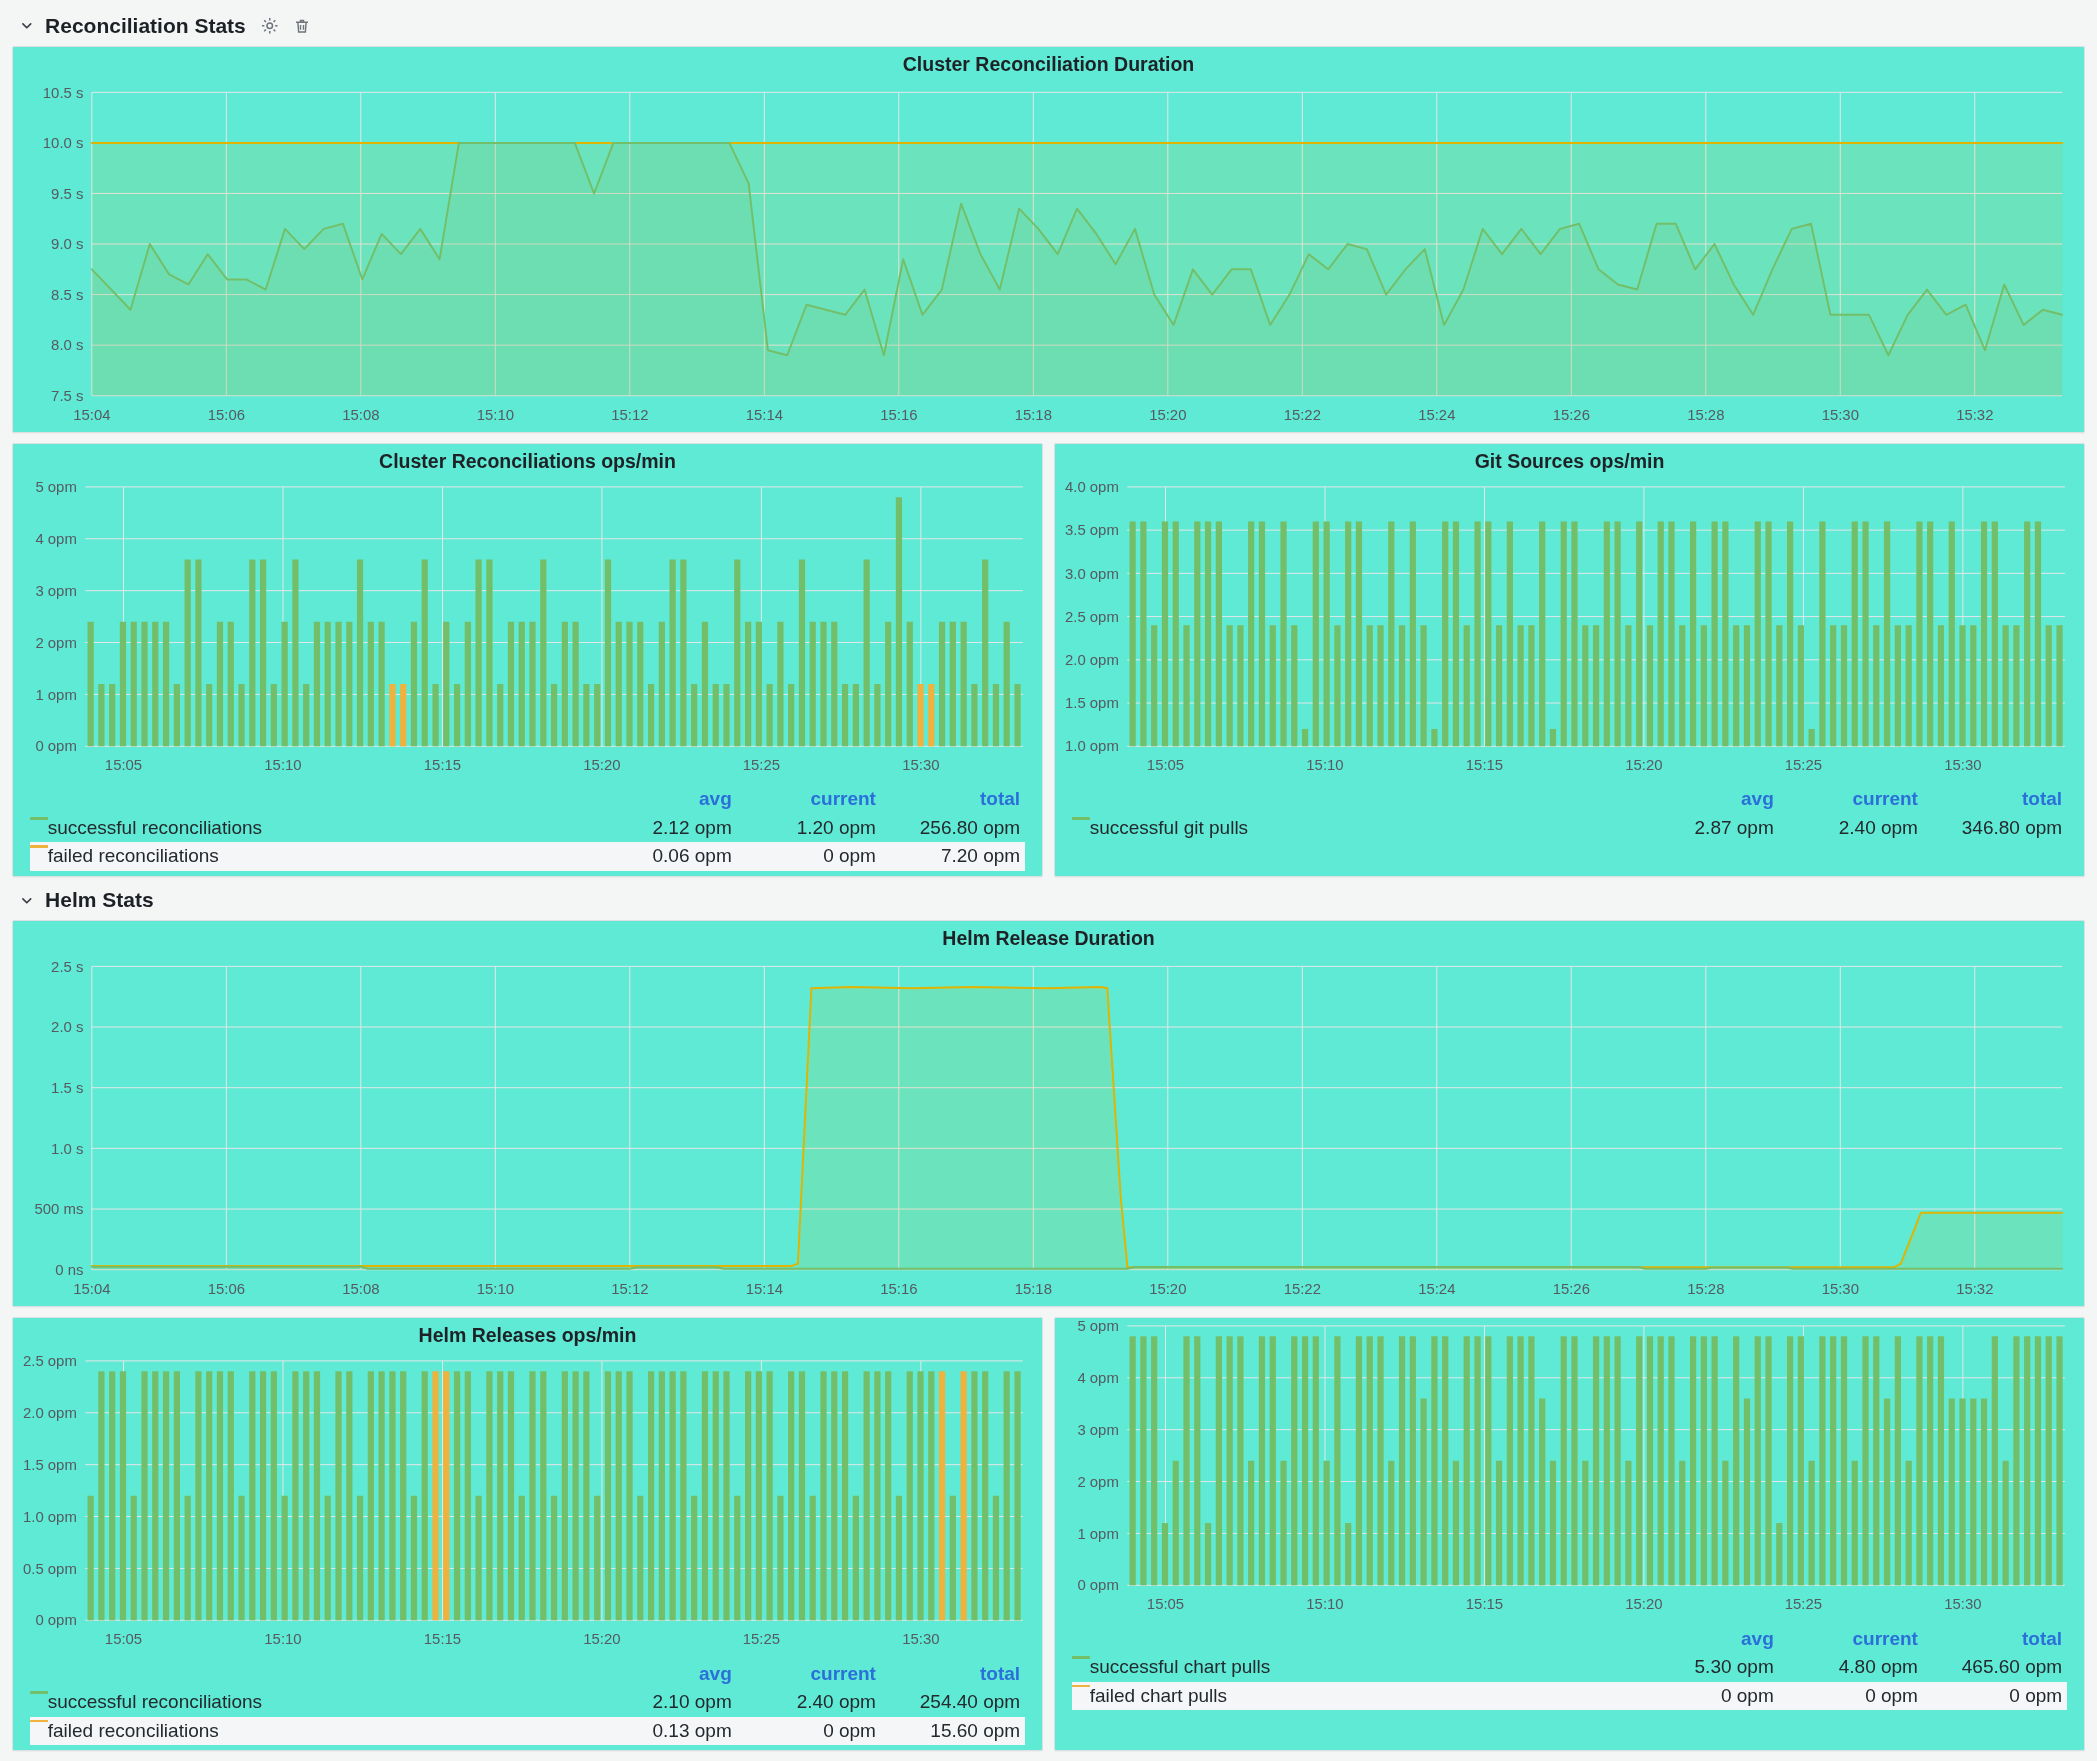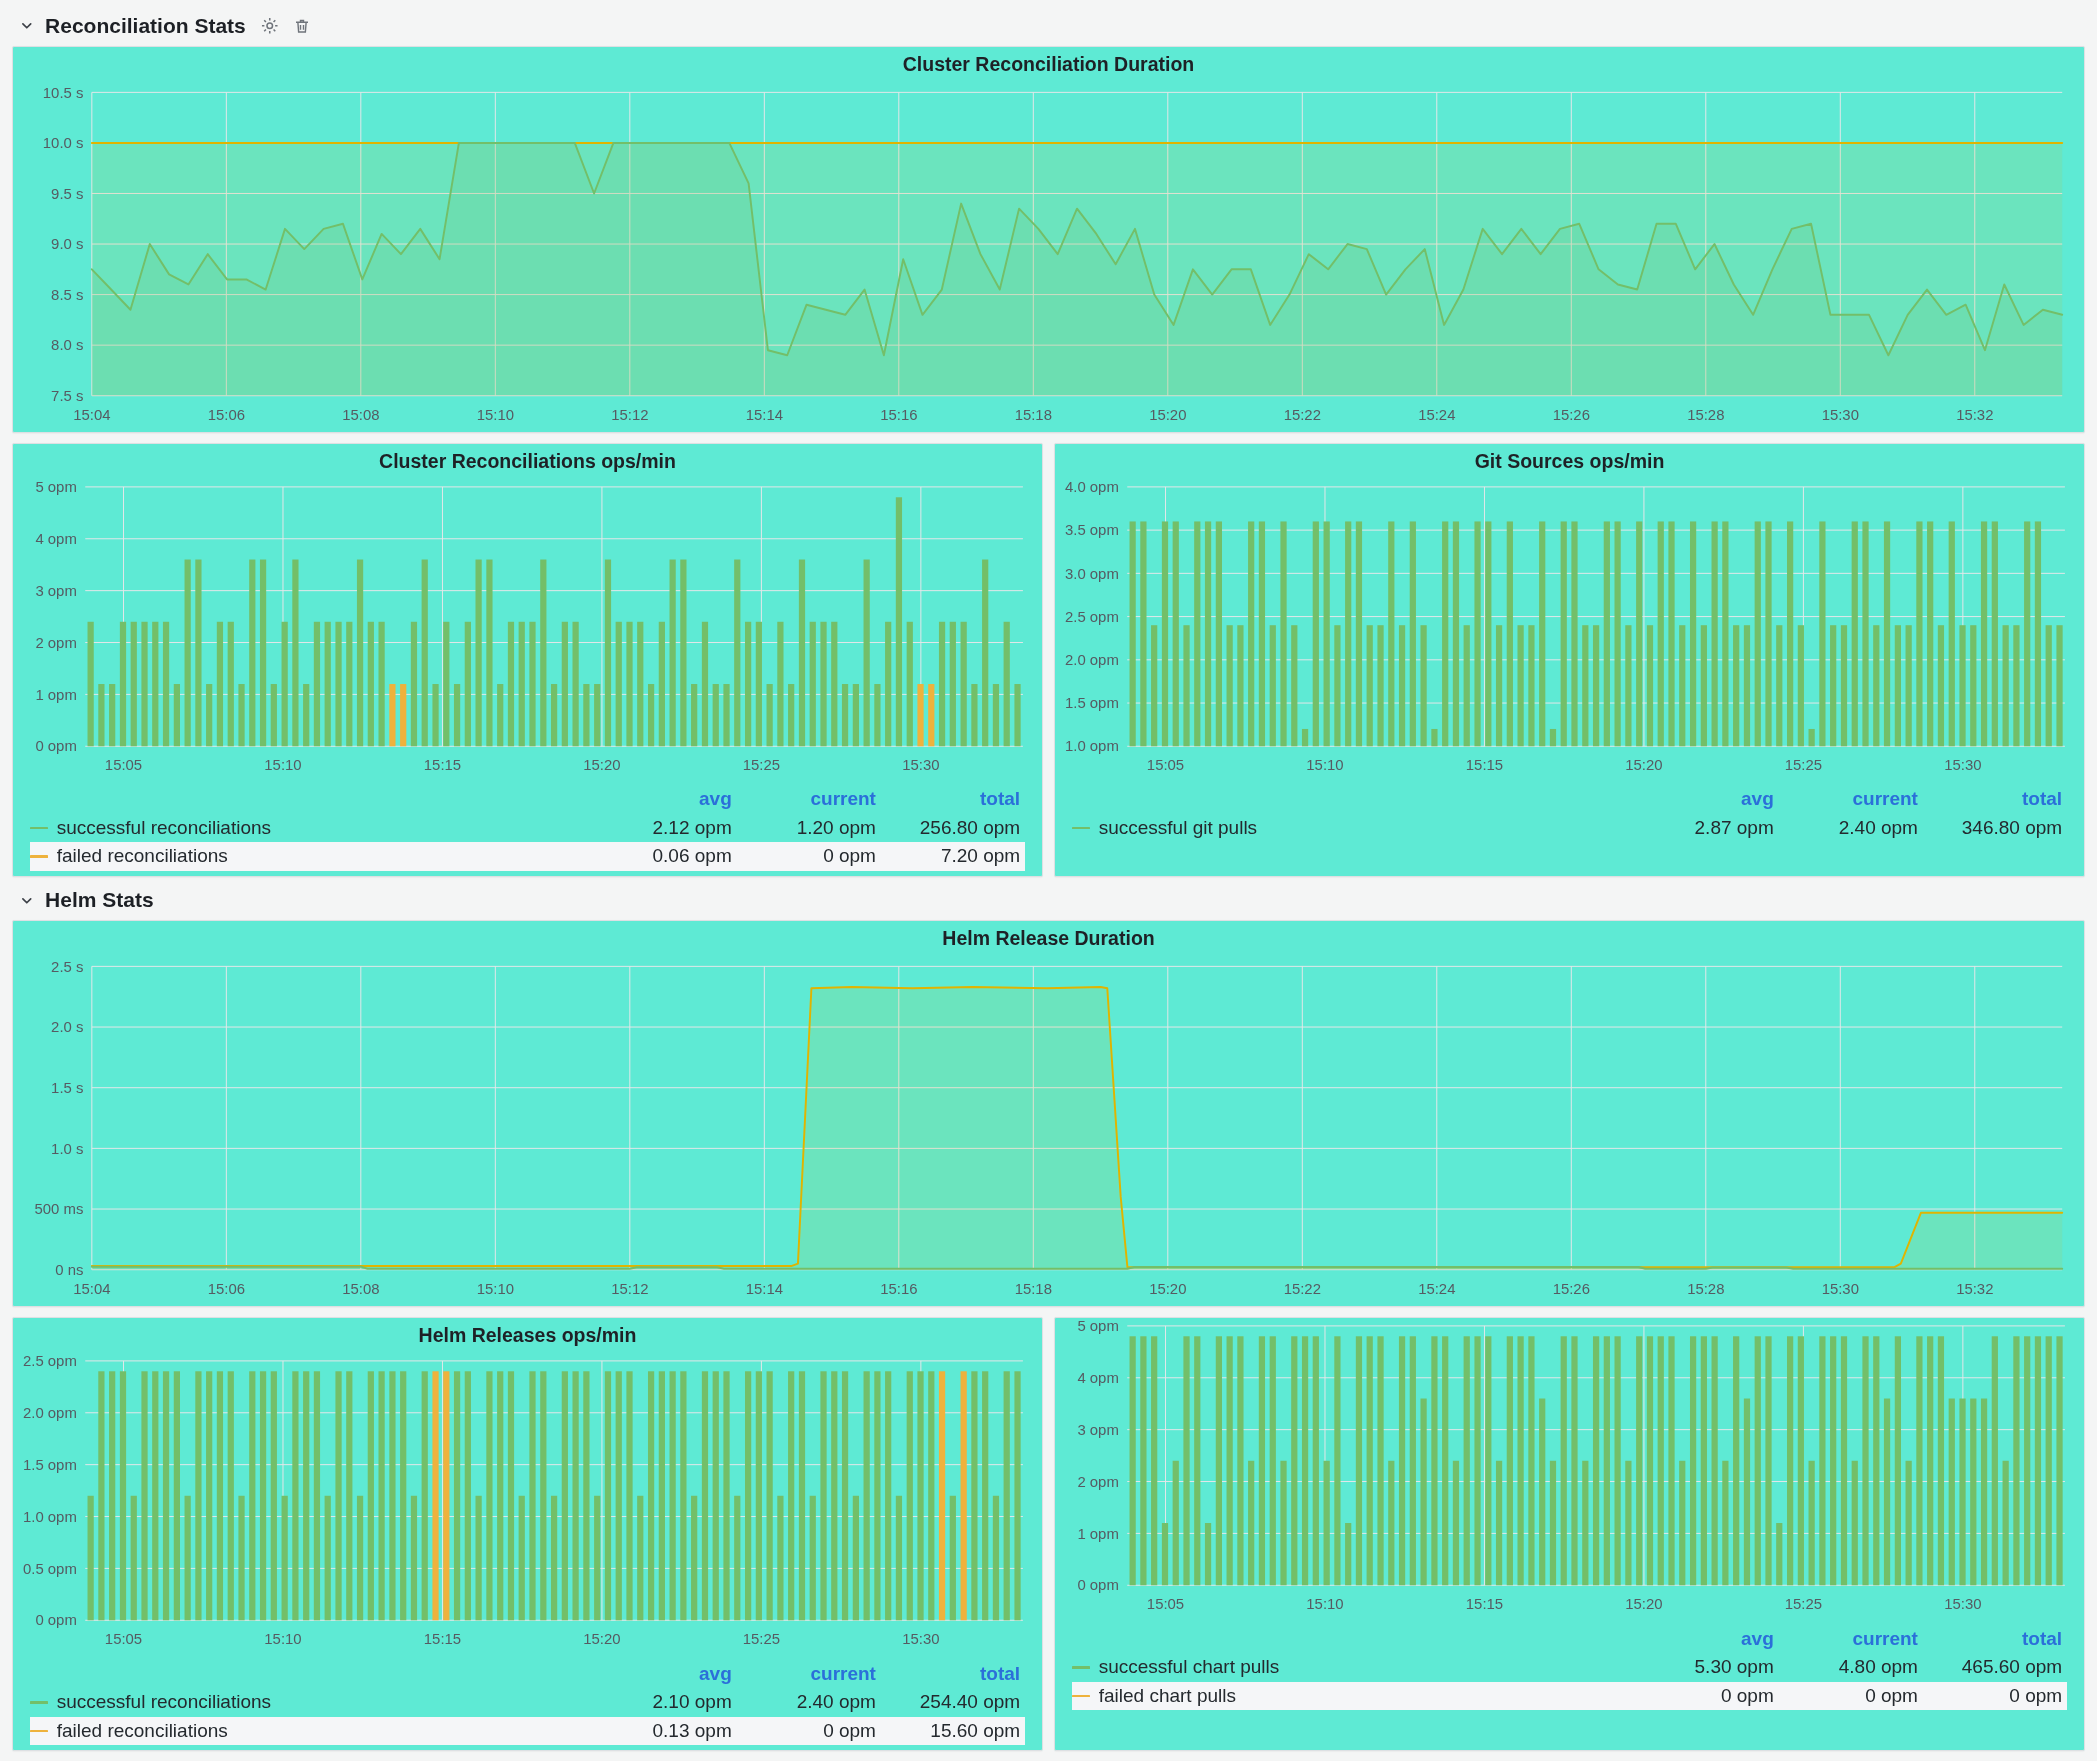--- a/index.html
+++ b/index.html
@@ -20,21 +20,21 @@
     height:35px;display:flex;align-items:center;justify-content:center;
     font-size:19.5px;font-weight:600;color:#1e2126;
   }
   .panel svg.chart{display:block;margin:0 auto;}
   .row{display:flex;gap:10.4px;margin-top:10.4px;align-items:stretch;}
   .row .panel{flex:1;display:flex;flex-direction:column;}
   .mt6{margin-top:4px;}
   svg .tick{font-family:"Liberation Sans",sans-serif;font-size:23px;fill:#565b62;}
   .legend{padding:1.3px 17px 5.2px 17px;}
   .lg-row{display:flex;align-items:center;height:28.5px;font-size:19px;}
-  .lg-name{flex:1;display:flex;align-items:center;gap:9px;color:#24292e;cursor:pointer;}
+  .lg-name{flex:1;display:flex;align-items:flex-start;color:#24292e;cursor:pointer;}
   .lg-dash{width:18px;height:2.6px;display:inline-block;border-radius:0.6px;}
   .lg-cell{width:139px;text-align:right;padding-right:5.2px;color:#24292e;}
   .lg-head .lg-cell{color:#2b6fd9;font-weight:700;cursor:pointer;}
   .lg-alt{background:#f5f6f8;}
 </style>
 </head>
 <body>
 
 <div class="section-head">
   <span class="head-icon">

